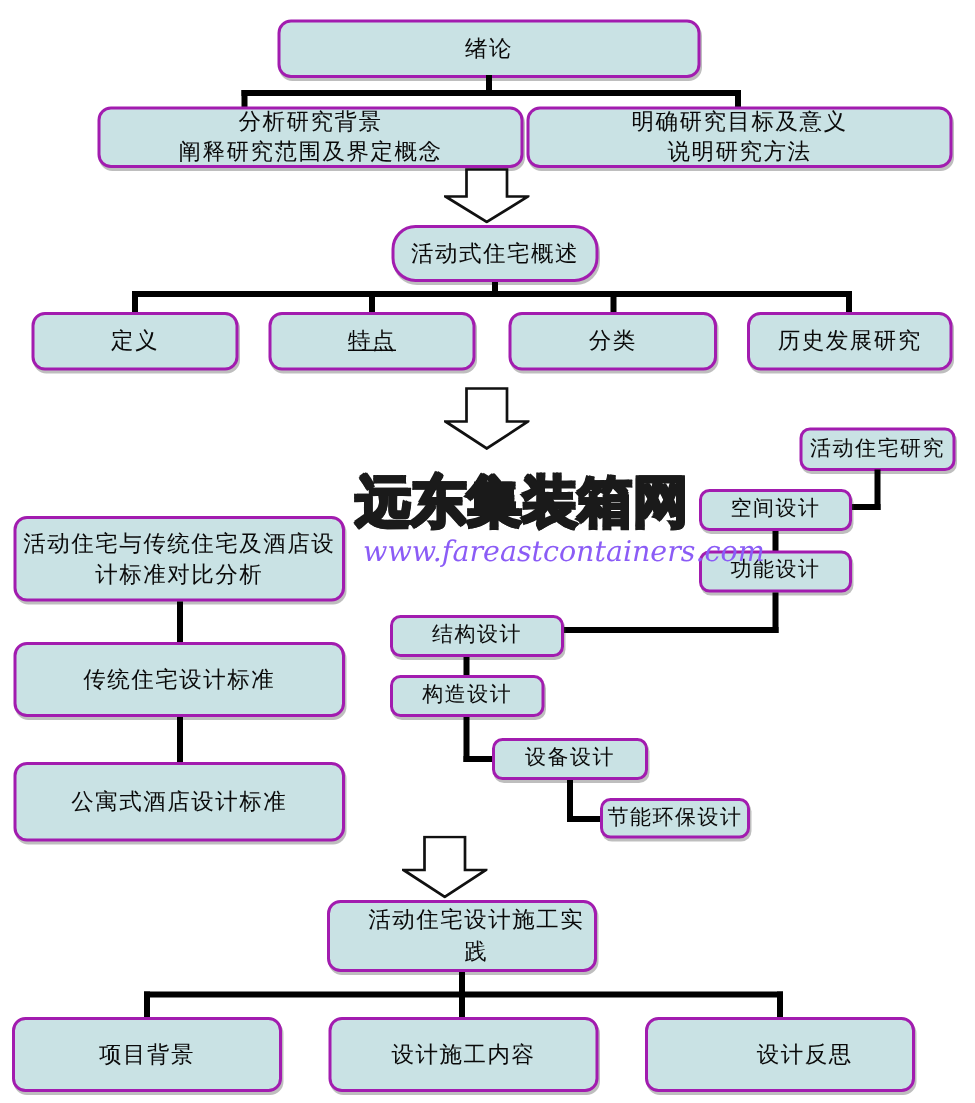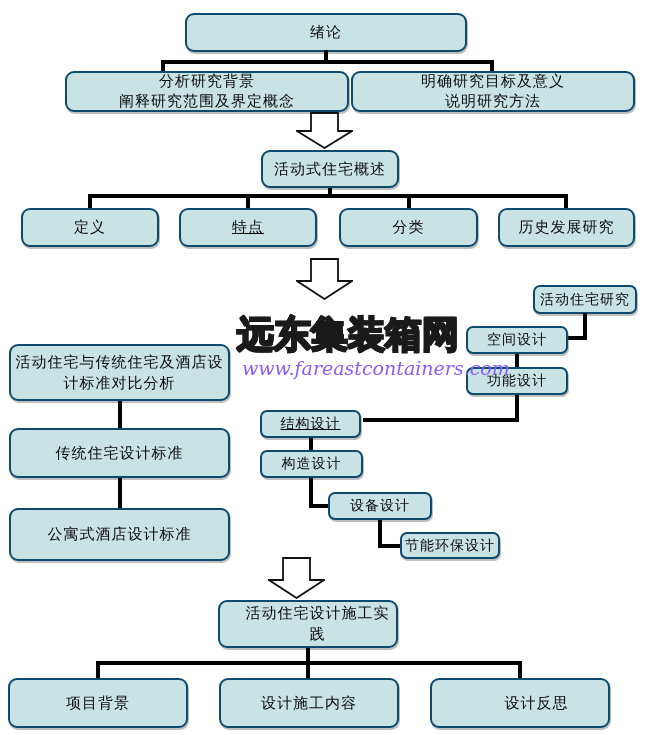--- a/index.html
+++ b/index.html
@@ -3,21 +3,21 @@
 <meta charset="utf-8">
 <style>
   html,body{margin:0;padding:0;background:#ffffff;}
   #canvas{
     position:relative;width:650px;height:735px;background:#ffffff;overflow:hidden;
     font-family:"DejaVu Serif","Liberation Serif",serif;
   }
   .node{
     position:absolute;
     background:#c9e2e4;
-    border:2px solid #0c4a6e;
+    border:2px solid #a21caf;
     border-radius:9px;
     box-shadow:1px 2px 0 rgba(70,70,70,0.35);
     display:flex;align-items:center;justify-content:center;
     text-align:center;
     font-size:15px;color:#0a0a0a;
     letter-spacing:1px;line-height:1.4;
     white-space:pre-line;
     box-sizing:border-box;
     padding:1px 2px;
   }
@@ -57,21 +57,21 @@
 
   <div class="node" style="left:21px;top:71px;width:284px;height:41px;line-height:1.3;margin-left:44px;">分析研究背景
 阐释研究范围及界定概念</div>
   <div class="node" style="left:351px;top:71px;width:284px;height:41px;line-height:1.3;">明确研究目标及意义
 说明研究方法</div>
 
   <svg class="arrow" style="left:296px;top:112px;" width="57" height="37" viewBox="0 0 57 37">
     <polygon points="15,1 42,1 42,19 56,19 28.5,36 1,19 15,19" fill="#ffffff" stroke="#111111" stroke-width="1.8"></polygon>
   </svg>
 
-  <div class="node" style="left:261px;top:150px;width:138px;height:38px;">活动式住宅概述</div>
+  <div class="node" style="left:261px;top:150px;width:138px;height:38px;border-radius:16px;">活动式住宅概述</div>
 
   <div class="line" style="left:328px;top:188px;width:4px;height:10px;"></div>
   <div class="line" style="left:88px;top:194px;width:480px;height:4px;"></div>
   <div class="line" style="left:88px;top:194px;width:4px;height:14px;"></div>
   <div class="line" style="left:246px;top:194px;width:4px;height:14px;"></div>
   <div class="line" style="left:407px;top:194px;width:4px;height:14px;"></div>
   <div class="line" style="left:564px;top:194px;width:4px;height:14px;"></div>
 
   <div class="node" style="left:21px;top:208px;width:138px;height:39px;">定义</div>
   <div class="node" style="left:179px;top:208px;width:138px;height:39px;text-decoration:underline;">特点</div>
@@ -86,21 +86,21 @@
   <div class="line" style="left:583px;top:313px;width:4px;height:27px;"></div>
   <div class="line" style="left:568px;top:336px;width:19px;height:4px;"></div>
 
   <div class="node small" style="left:466px;top:326px;width:102px;height:28px;">空间设计</div>
   <div class="line" style="left:515px;top:354px;width:4px;height:14px;"></div>
 
   <div class="node small" style="left:466px;top:367px;width:102px;height:28px;">功能设计</div>
   <div class="line" style="left:515px;top:395px;width:4px;height:27px;"></div>
   <div class="line" style="left:363px;top:418px;width:156px;height:4px;"></div>
 
-  <div class="node small" style="left:260px;top:410px;width:101px;height:28px;text-decoration:underline;">结构设计</div>
+  <div class="node small" style="left:260px;top:410px;width:116px;height:28px;">结构设计</div>
   <div class="line" style="left:309px;top:438px;width:4px;height:12px;"></div>
 
   <div class="node small" style="left:260px;top:450px;width:103px;height:28px;">构造设计</div>
   <div class="line" style="left:309px;top:478px;width:4px;height:30px;"></div>
   <div class="line" style="left:309px;top:504px;width:19px;height:4px;"></div>
 
   <div class="node small" style="left:328px;top:492px;width:104px;height:28px;">设备设计</div>
   <div class="line" style="left:378px;top:520px;width:4px;height:28px;"></div>
   <div class="line" style="left:378px;top:544px;width:22px;height:4px;"></div>
 

